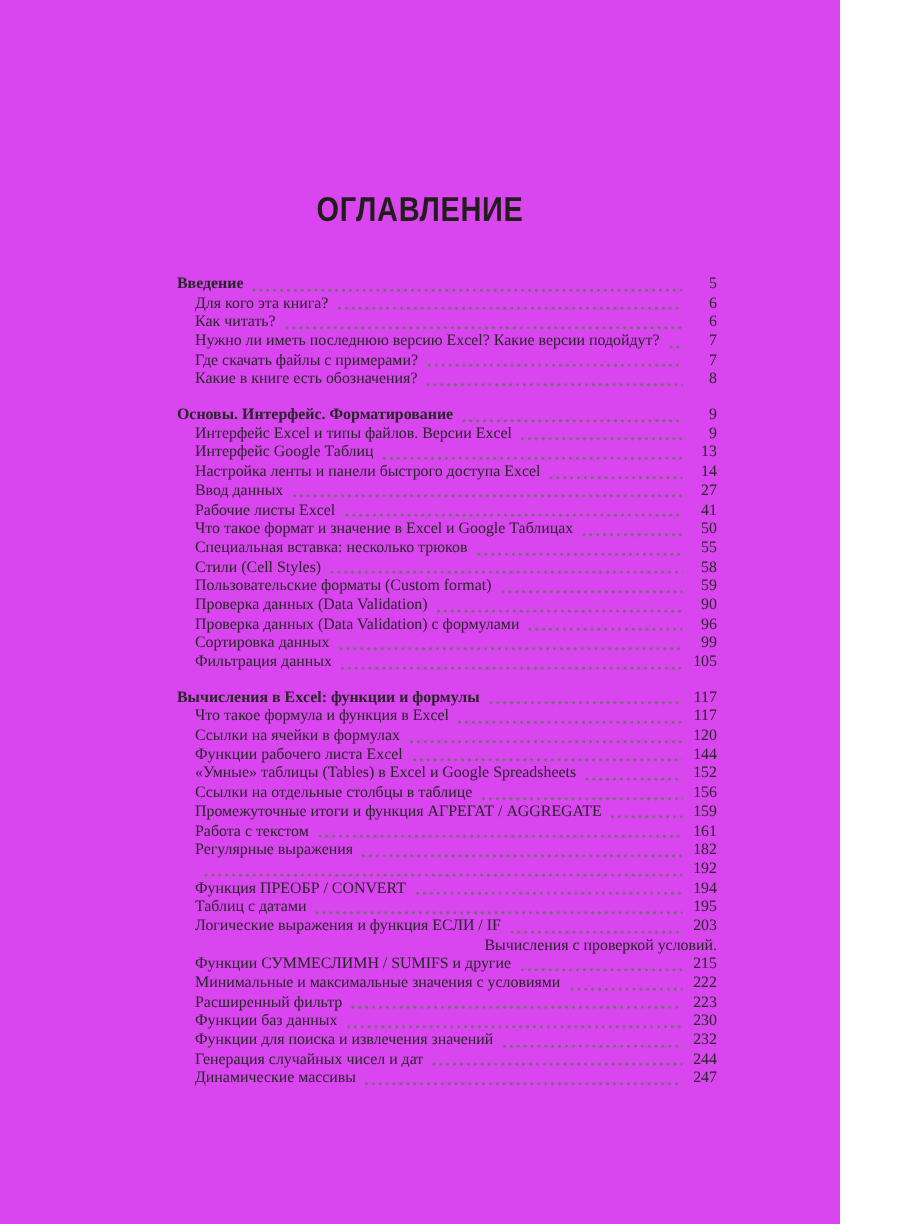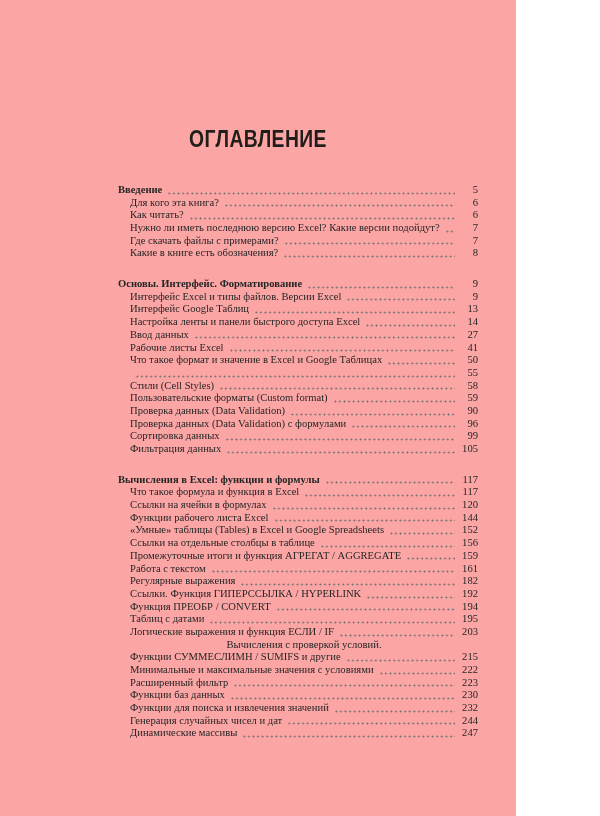--- a/index.html
+++ b/index.html
@@ -1,20 +1,20 @@
 <!DOCTYPE html>
 <html><head>
 <meta charset="utf-8">
 <style>
   html, body { margin: 0; padding: 0; background: #ffffff; }
   .page {
     position: relative;
-    width: 516px;
+    width: 560px;
     height: 816px;
-    background: #fca5a5;
+    background: #d946ef;
     overflow: hidden;
     font-family: "Liberation Serif", "DejaVu Serif", serif;
     color: #262626;
   }
   .title {
     position: absolute;
     top: 126px;
     left: 0;
     width: 100%;
     margin: 0;
@@ -26,21 +26,21 @@
     color: #211d1a;
     transform: scaleX(0.84);
     transform-origin: center;
   }
   .toc {
     position: absolute;
     top: 184px;
     left: 118px;
     width: 360px;
   }
-  .toc-section + .toc-section { margin-top: 18px; }
+  .toc-section + .toc-section { margin-top: 11px; }
   .row {
     display: flex;
     align-items: flex-end;
     font-size: 10.6px;
     line-height: 12.7px;
     height: 12.7px;
     font-family: Liberation Serif, serif;
   }
   .row.header .label { font-weight: bold; }
   .items .row { padding-left: 12px; }
@@ -52,21 +52,21 @@
     background-image: radial-gradient(circle, #6e6e6e 0.8px, rgba(0,0,0,0) 1.05px);
     background-size: 4.6px 4.6px;
     background-repeat: repeat-x;
     background-position: left bottom 1.5px;
   }
   .pagenum {
     min-width: 20px;
     text-align: right;
     white-space: nowrap;
   }
-  .row.plain { justify-content: center; }
+  .row.plain { justify-content: flex-end; }
 </style>
 </head>
 <body>
 
 <div class="page">
   <h1 class="title">ОГЛАВЛЕНИЕ</h1>
   <div class="toc">
   <section class="toc-section">
     <div class="row header">
       <span class="label">Введение</span>
@@ -143,20 +143,21 @@
     <span class="pagenum">41</span>
   </div>
 
   <div class="row item">
     <span class="label">Что такое формат и значение в Excel и Google Таблицах</span>
     <span class="leader"></span>
     <span class="pagenum">50</span>
   </div>
 
   <div class="row item">
+    <span class="label">Специальная вставка: несколько трюков</span>
     <span class="leader"></span>
     <span class="pagenum">55</span>
   </div>
 
   <div class="row item">
     <span class="label">Стили (Cell Styles)</span>
     <span class="leader"></span>
     <span class="pagenum">58</span>
   </div>
 
@@ -243,21 +244,20 @@
     <span class="pagenum">161</span>
   </div>
 
   <div class="row item">
     <span class="label">Регулярные выражения</span>
     <span class="leader"></span>
     <span class="pagenum">182</span>
   </div>
 
   <div class="row item">
-    <span class="label">Ссылки. Функция ГИПЕРССЫЛКА / HYPERLINK</span>
     <span class="leader"></span>
     <span class="pagenum">192</span>
   </div>
 
   <div class="row item">
     <span class="label">Функция ПРЕОБР / CONVERT</span>
     <span class="leader"></span>
     <span class="pagenum">194</span>
   </div>
 

